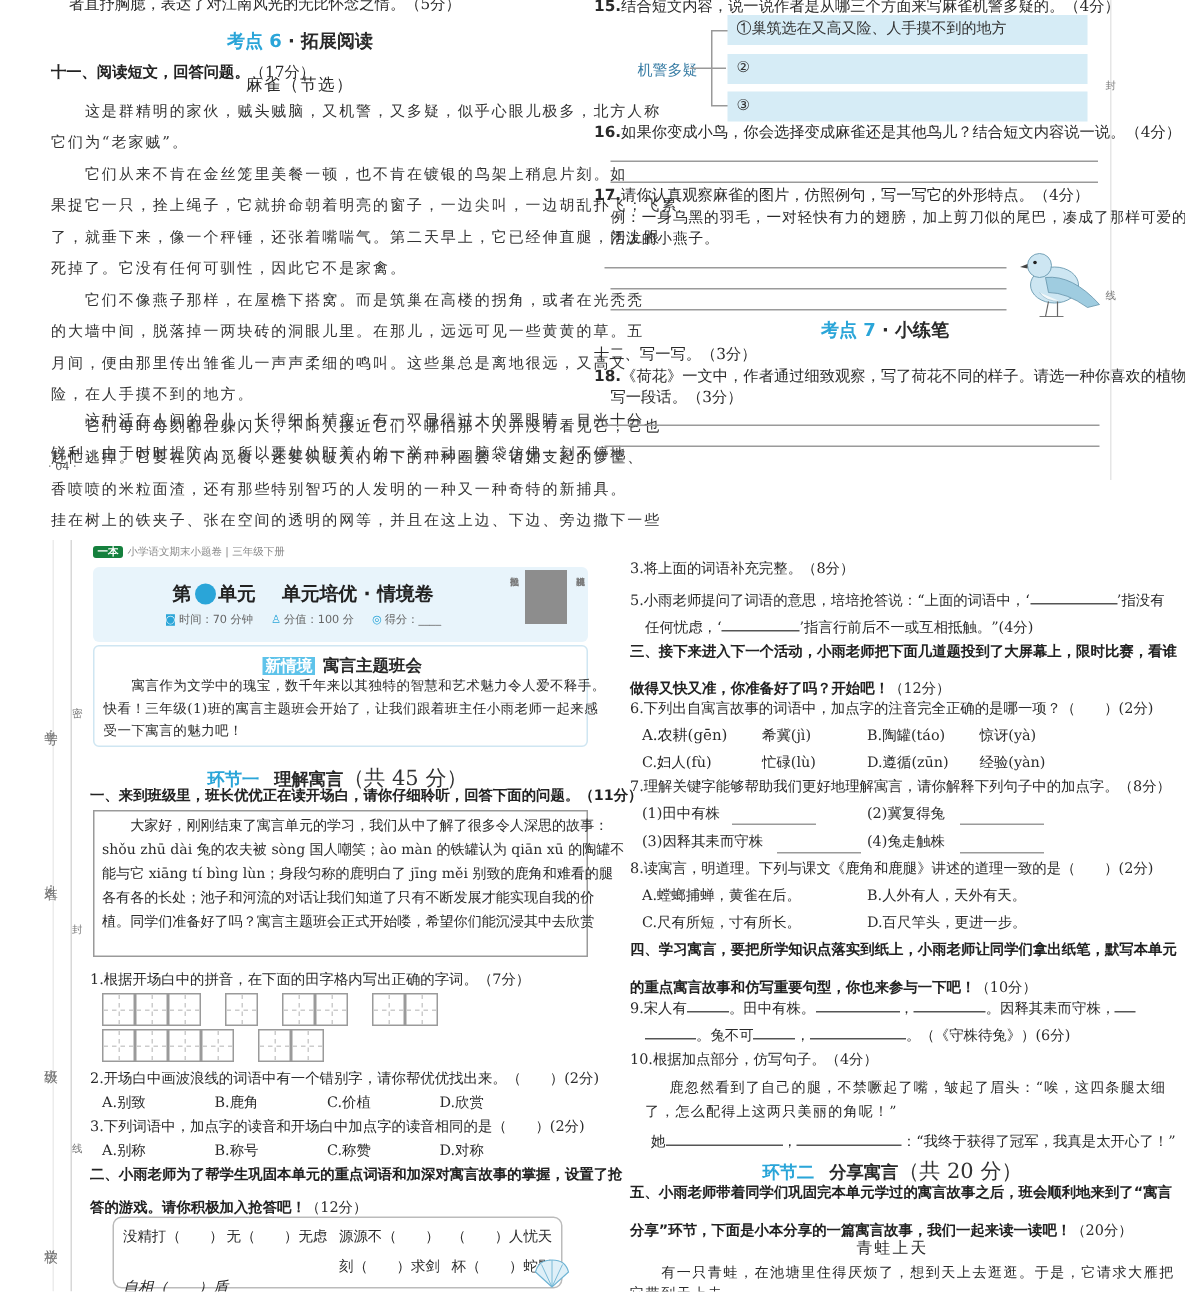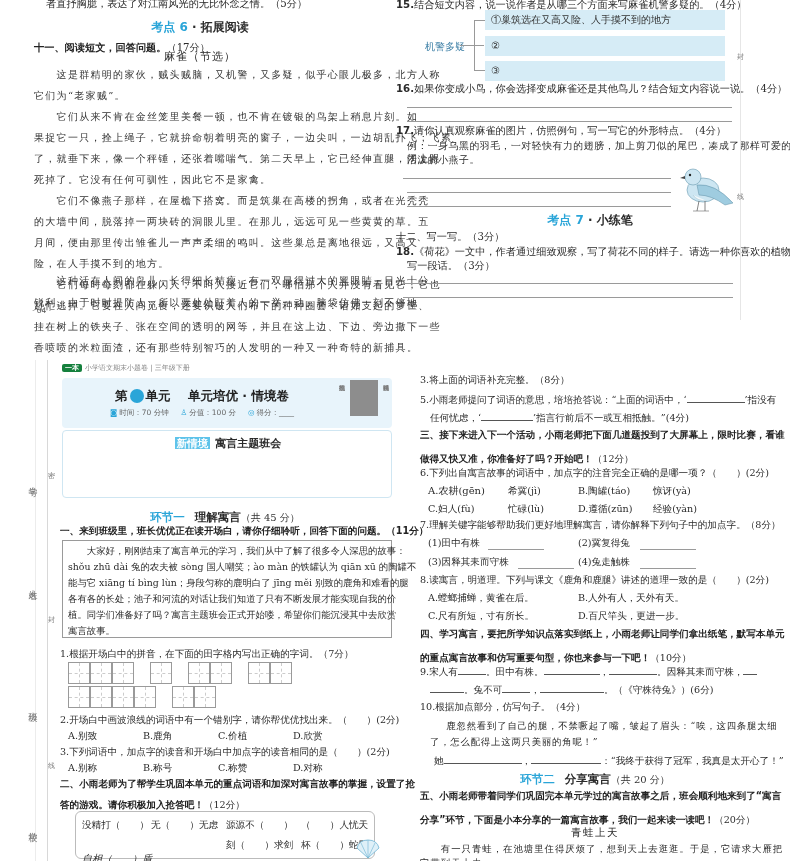--- a/index.html
+++ b/index.html
@@ -53,21 +53,21 @@
 .passage-box { position:absolute; left:62px; top:540px; width:330px; height:98px; border:1px solid #9a9a9a; }
 
 .grid-cell { position:absolute; width:22px; height:22px; border:1px solid #9a9a9a; }
 .grid-cell::before { content:""; position:absolute; left:50%; top:0; bottom:0; border-left:1px dashed #cccccc; }
 .grid-cell::after { content:""; position:absolute; top:50%; left:0; right:0; border-top:1px dashed #cccccc; }
 
 .idiom-box { position:absolute; left:75px; top:811px; width:300px; height:48px; border:1px solid #bbb; border-radius:6px; }
 
 .sec2-title { position:absolute; text-align:center; font-family:"DejaVu Sans", sans-serif; font-weight:bold; font-size:11.5px; white-space:nowrap; }
 .sec2-title .blue { color:#2aa5d8; margin-right:10px; }
-.sec2-title .pts { font-family:"DejaVu Serif", serif; font-weight:normal; font-size:10px; color:#333; }
+.sec2-title .pts { font-family:"DejaVu Serif", serif; font-weight:normal; font-size:14px; color:#333; }
 </style>
 </head>
 <body>
 
 <div id="page-top-left" class="abs">
   <div class="abs t" style="left:46px;top:-3px;">者直抒胸臆，表达了对江南风光的无比怀念之情。（5分）</div>
   <div class="abs sec-title" style="left:0;width:400px;top:19px;">
     <span class="blue">考点 6</span>
     <span> · </span>
     <span>拓展阅读</span>
@@ -83,22 +83,22 @@
     <div class="serif-k">　　它们从来不肯在金丝笼里美餐一顿，也不肯在镀银的鸟架上稍息片刻。如</div>
     <div class="serif-k">果捉它一只，拴上绳子，它就拚命朝着明亮的窗子，一边尖叫，一边胡乱扑飞；飞累</div>
     <div class="serif-k">了，就垂下来，像一个秤锤，还张着嘴喘气。第二天早上，它已经伸直腿，闭上眼</div>
     <div class="serif-k">死掉了。它没有任何可驯性，因此它不是家禽。</div>
     <div class="serif-k">　　它们不像燕子那样，在屋檐下搭窝。而是筑巢在高楼的拐角，或者在光秃秃</div>
     <div class="serif-k">的大墙中间，脱落掉一两块砖的洞眼儿里。在那儿，远远可见一些黄黄的草。五</div>
     <div class="serif-k">月间，便由那里传出雏雀儿一声声柔细的鸣叫。这些巢总是离地很远，又高又</div>
     <div class="serif-k">险，在人手摸不到的地方。</div>
     <div class="serif-k">　　它们每时每刻都在躲闪人，不叫人接近它们，哪怕那个人并没有看见它，它也</div>
     <div class="serif-k">赶忙逃掉。它要在人间觅食，还要识破人们布下的种种圈套：诸如支起的箩筐、</div>
+    <div class="serif-k">香喷喷的米粒面渣，还有那些特别智巧的人发明的一种又一种奇特的新捕具。</div>
     <div class="serif-k">挂在树上的铁夹子、张在空间的透明的网等，并且在这上边、下边、旁边撒下一些</div>
-    <div class="serif-k">香喷喷的米粒面渣，还有那些特别智巧的人发明的一种又一种奇特的新捕具。</div>
   </div>
   <div class="abs" style="left:34px;top:270px;">
     <div class="serif-k" style="line-height:22px;">　　这种活在人间的鸟儿，长得细长精瘦，有一双显得过大的黑眼睛，目光十分</div>
     <div class="serif-k" style="line-height:22px;">锐利。由于时时提防人，所以要处处盯着人的一举一动。脑袋仿佛一刻不停地</div>
   </div>
   <div class="abs" style="left:32px;top:306px;font-size:7.5px;color:#555;font-family:'DejaVu Sans',sans-serif;">· 04 ·</div>
 </div>
 
 <div class="abs t" style="left:396px;top:-2px;">
   <span class="qnum">15.</span><span>结合短文内容，说一说作者是从哪三个方面来写麻雀机警多疑的。（4分）</span>
@@ -181,35 +181,39 @@
   </div>
 </div>
 <div class="qr-l" style="left:337px;">拍照批改</div>
 <div class="qr"></div>
 <div class="qr-r" style="left:381px;">视频精讲</div>
 
 <div class="scene-box">
   <div class="scene-title">
     <span class="tag">新情境</span><span>寓言主题班会</span>
   </div>
+  <div class="abs" style="left:6px;top:20px;">
+    <div class="t" style="font-size:9px;line-height:15px;letter-spacing:0.3px;">　　寓言作为文学中的瑰宝，数千年来以其独特的智慧和艺术魅力令人爱不释手。</div>
+    <div class="t" style="font-size:9px;line-height:15px;letter-spacing:0.3px;">快看！三年级(1)班的寓言主题班会开始了，让我们跟着班主任小雨老师一起来感</div>
+    <div class="t" style="font-size:9px;line-height:15px;letter-spacing:0.3px;">受一下寓言的魅力吧！</div>
+  </div>
 </div>
 
 <div class="sec2-title" style="left:60px;width:330px;top:510px;">
   <span class="blue">环节一</span><span>理解寓言</span><span class="pts">（共 45 分）</span>
 </div>
 <div class="abs tb" style="left:60px;top:524px;font-size:9.6px;">一、来到班级里，班长优优正在读开场白，请你仔细聆听，回答下面的问题。（11分）</div>
 
 <div class="passage-box">
   <div class="abs" style="left:5px;top:2px;">
     <div class="t" style="font-size:9.4px;line-height:16px;">　　大家好，刚刚结束了寓言单元的学习，我们从中了解了很多令人深思的故事：</div>
     <div class="t" style="font-size:9.4px;line-height:16px;">shǒu zhū dài 兔的农夫被 sòng 国人嘲笑；ào màn 的铁罐认为 qiān xū 的陶罐不</div>
     <div class="t" style="font-size:9.4px;line-height:16px;">能与它 xiāng tí bìng lùn；身段匀称的鹿明白了 jīng měi 别致的鹿角和难看的腿</div>
     <div class="t" style="font-size:9.4px;line-height:16px;">各有各的长处；池子和河流的对话让我们知道了只有不断发展才能实现自我的价</div>
     <div class="t" style="font-size:9.4px;line-height:16px;">植。同学们准备好了吗？寓言主题班会正式开始喽，希望你们能沉浸其中去欣赏</div>
-    <div class="t" style="font-size:9.4px;line-height:16px;">寓言故事。</div>
   </div>
 </div>
 
 <div class="abs t" style="left:60px;top:647px;font-size:9.6px;">1.根据开场白中的拼音，在下面的田字格内写出正确的字词。（7分）</div>
 
 <div class="grid-cell" style="left:68px;top:662px;"></div>
 <div class="grid-cell" style="left:90px;top:662px;"></div>
 <div class="grid-cell" style="left:112px;top:662px;"></div>
 <div class="grid-cell" style="left:150px;top:662px;"></div>
 <div class="grid-cell" style="left:188px;top:662px;"></div>

